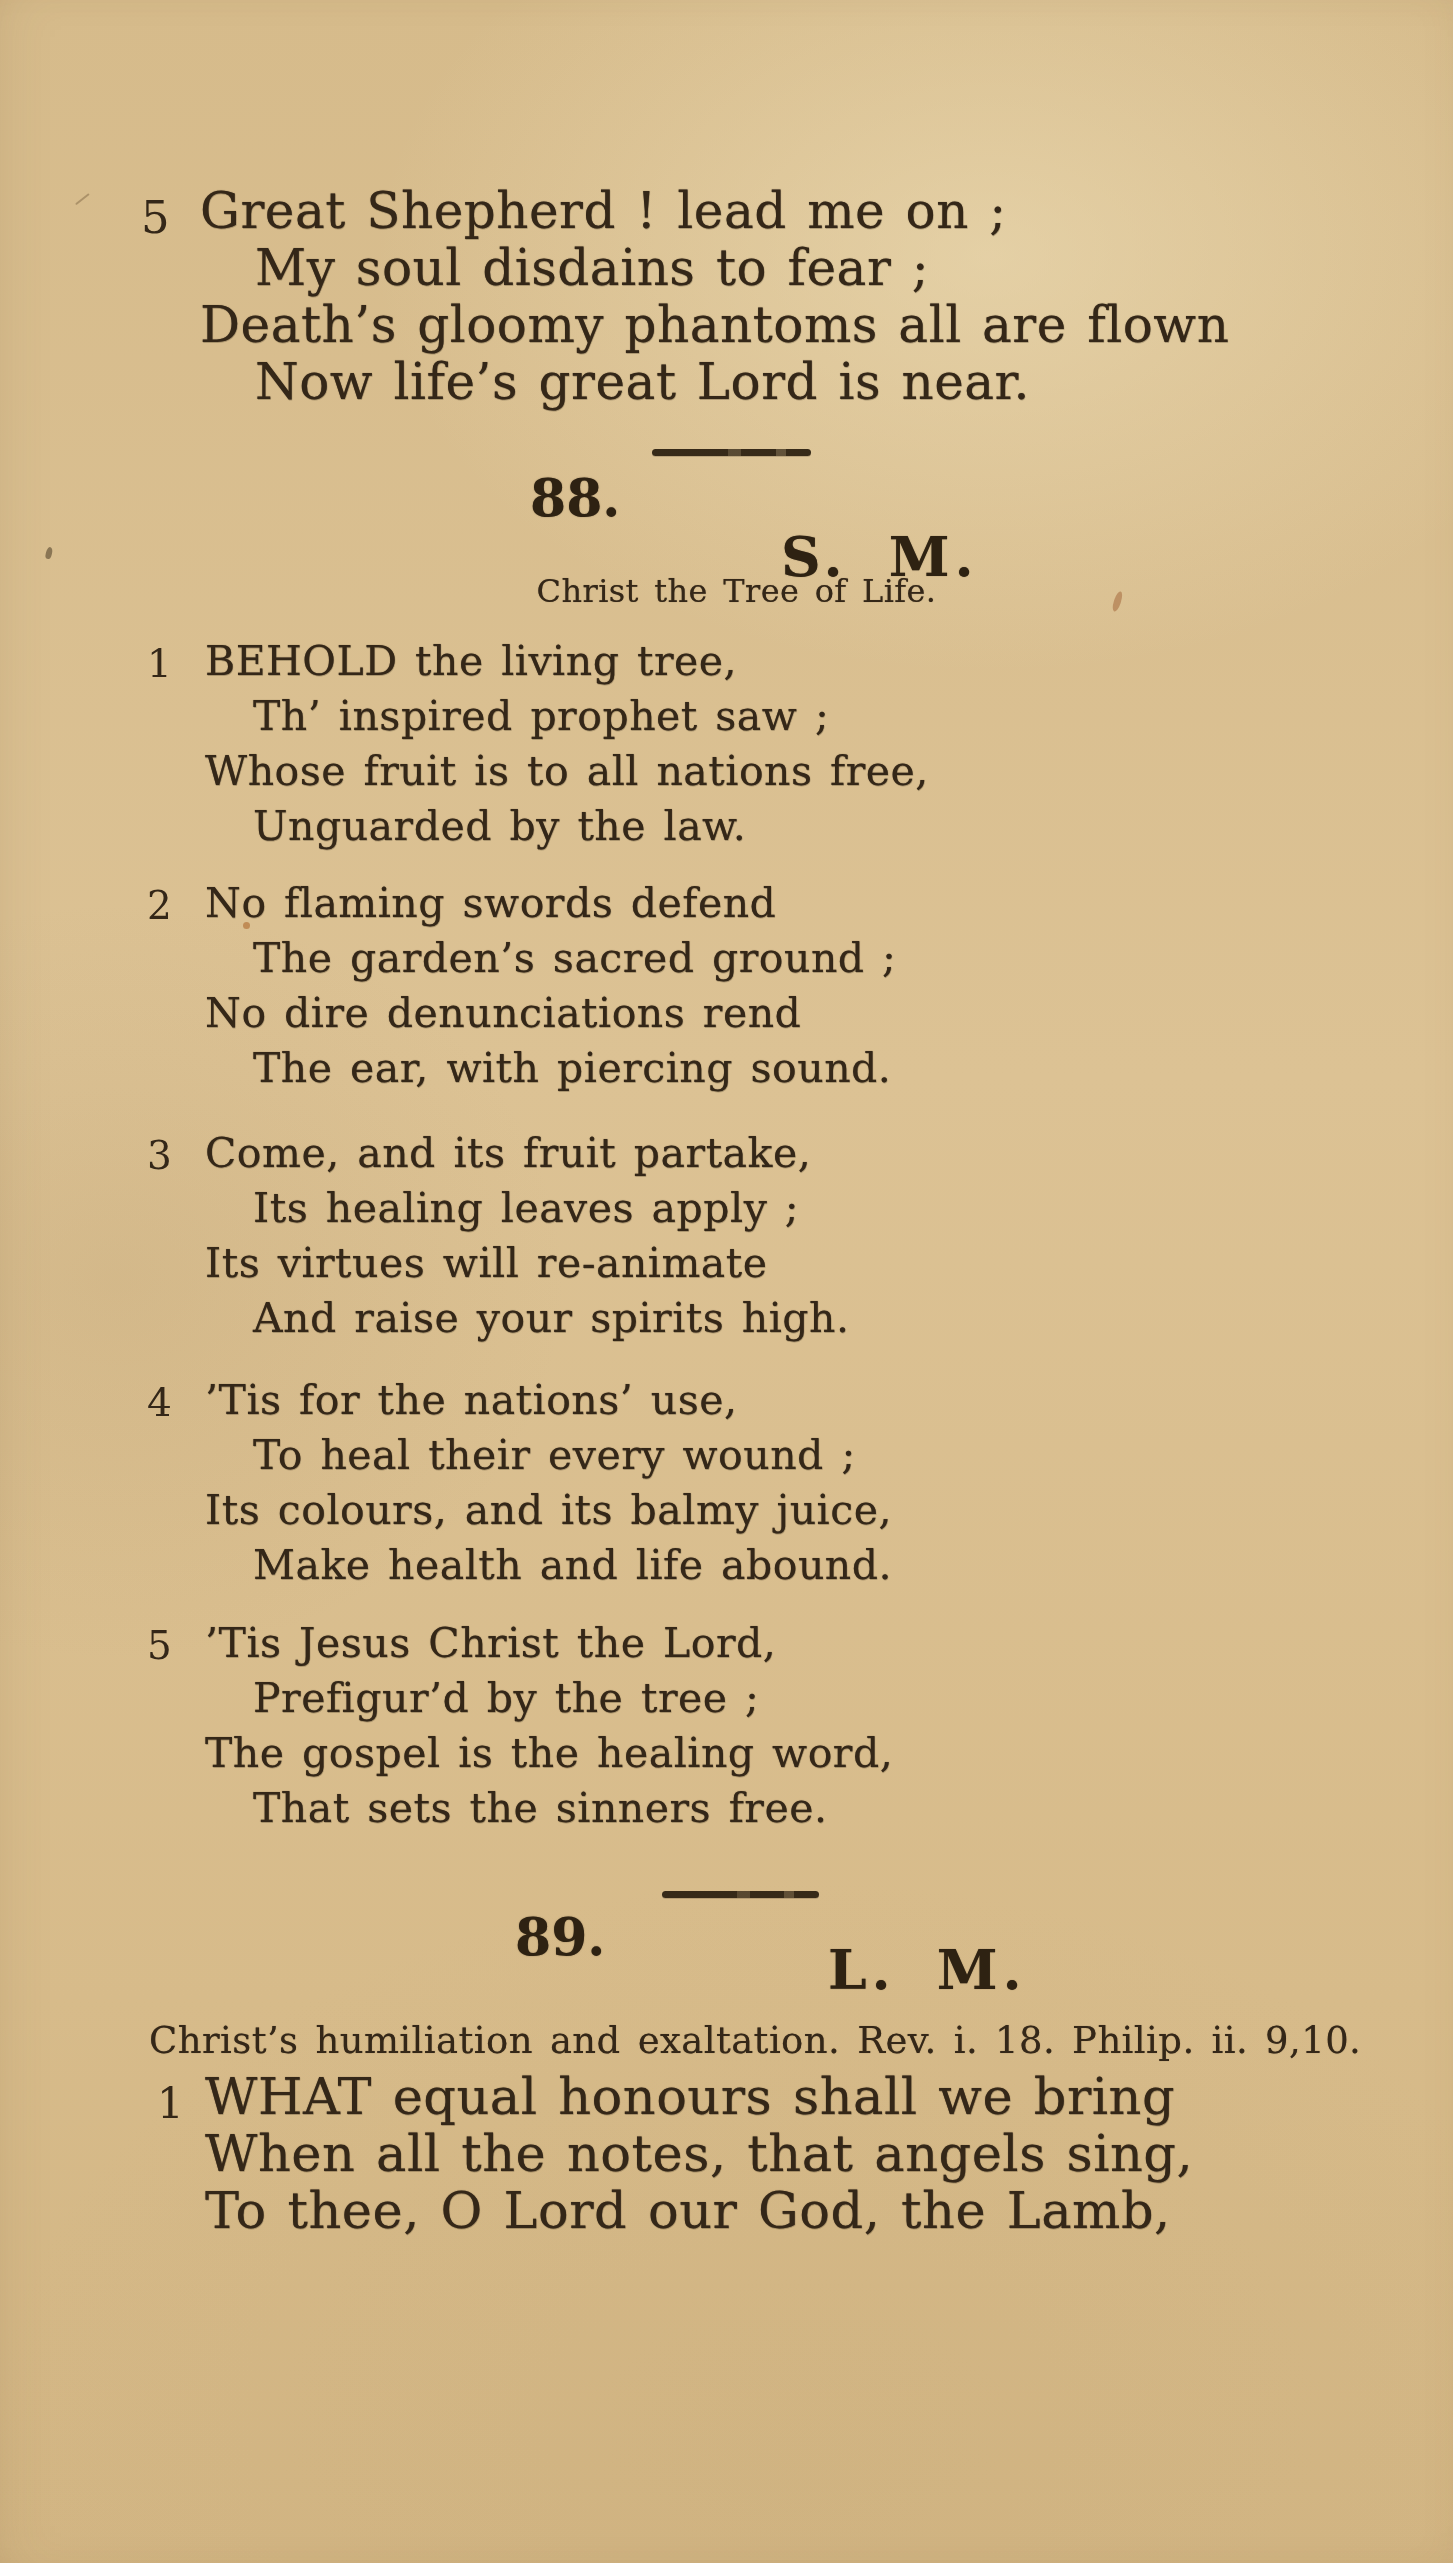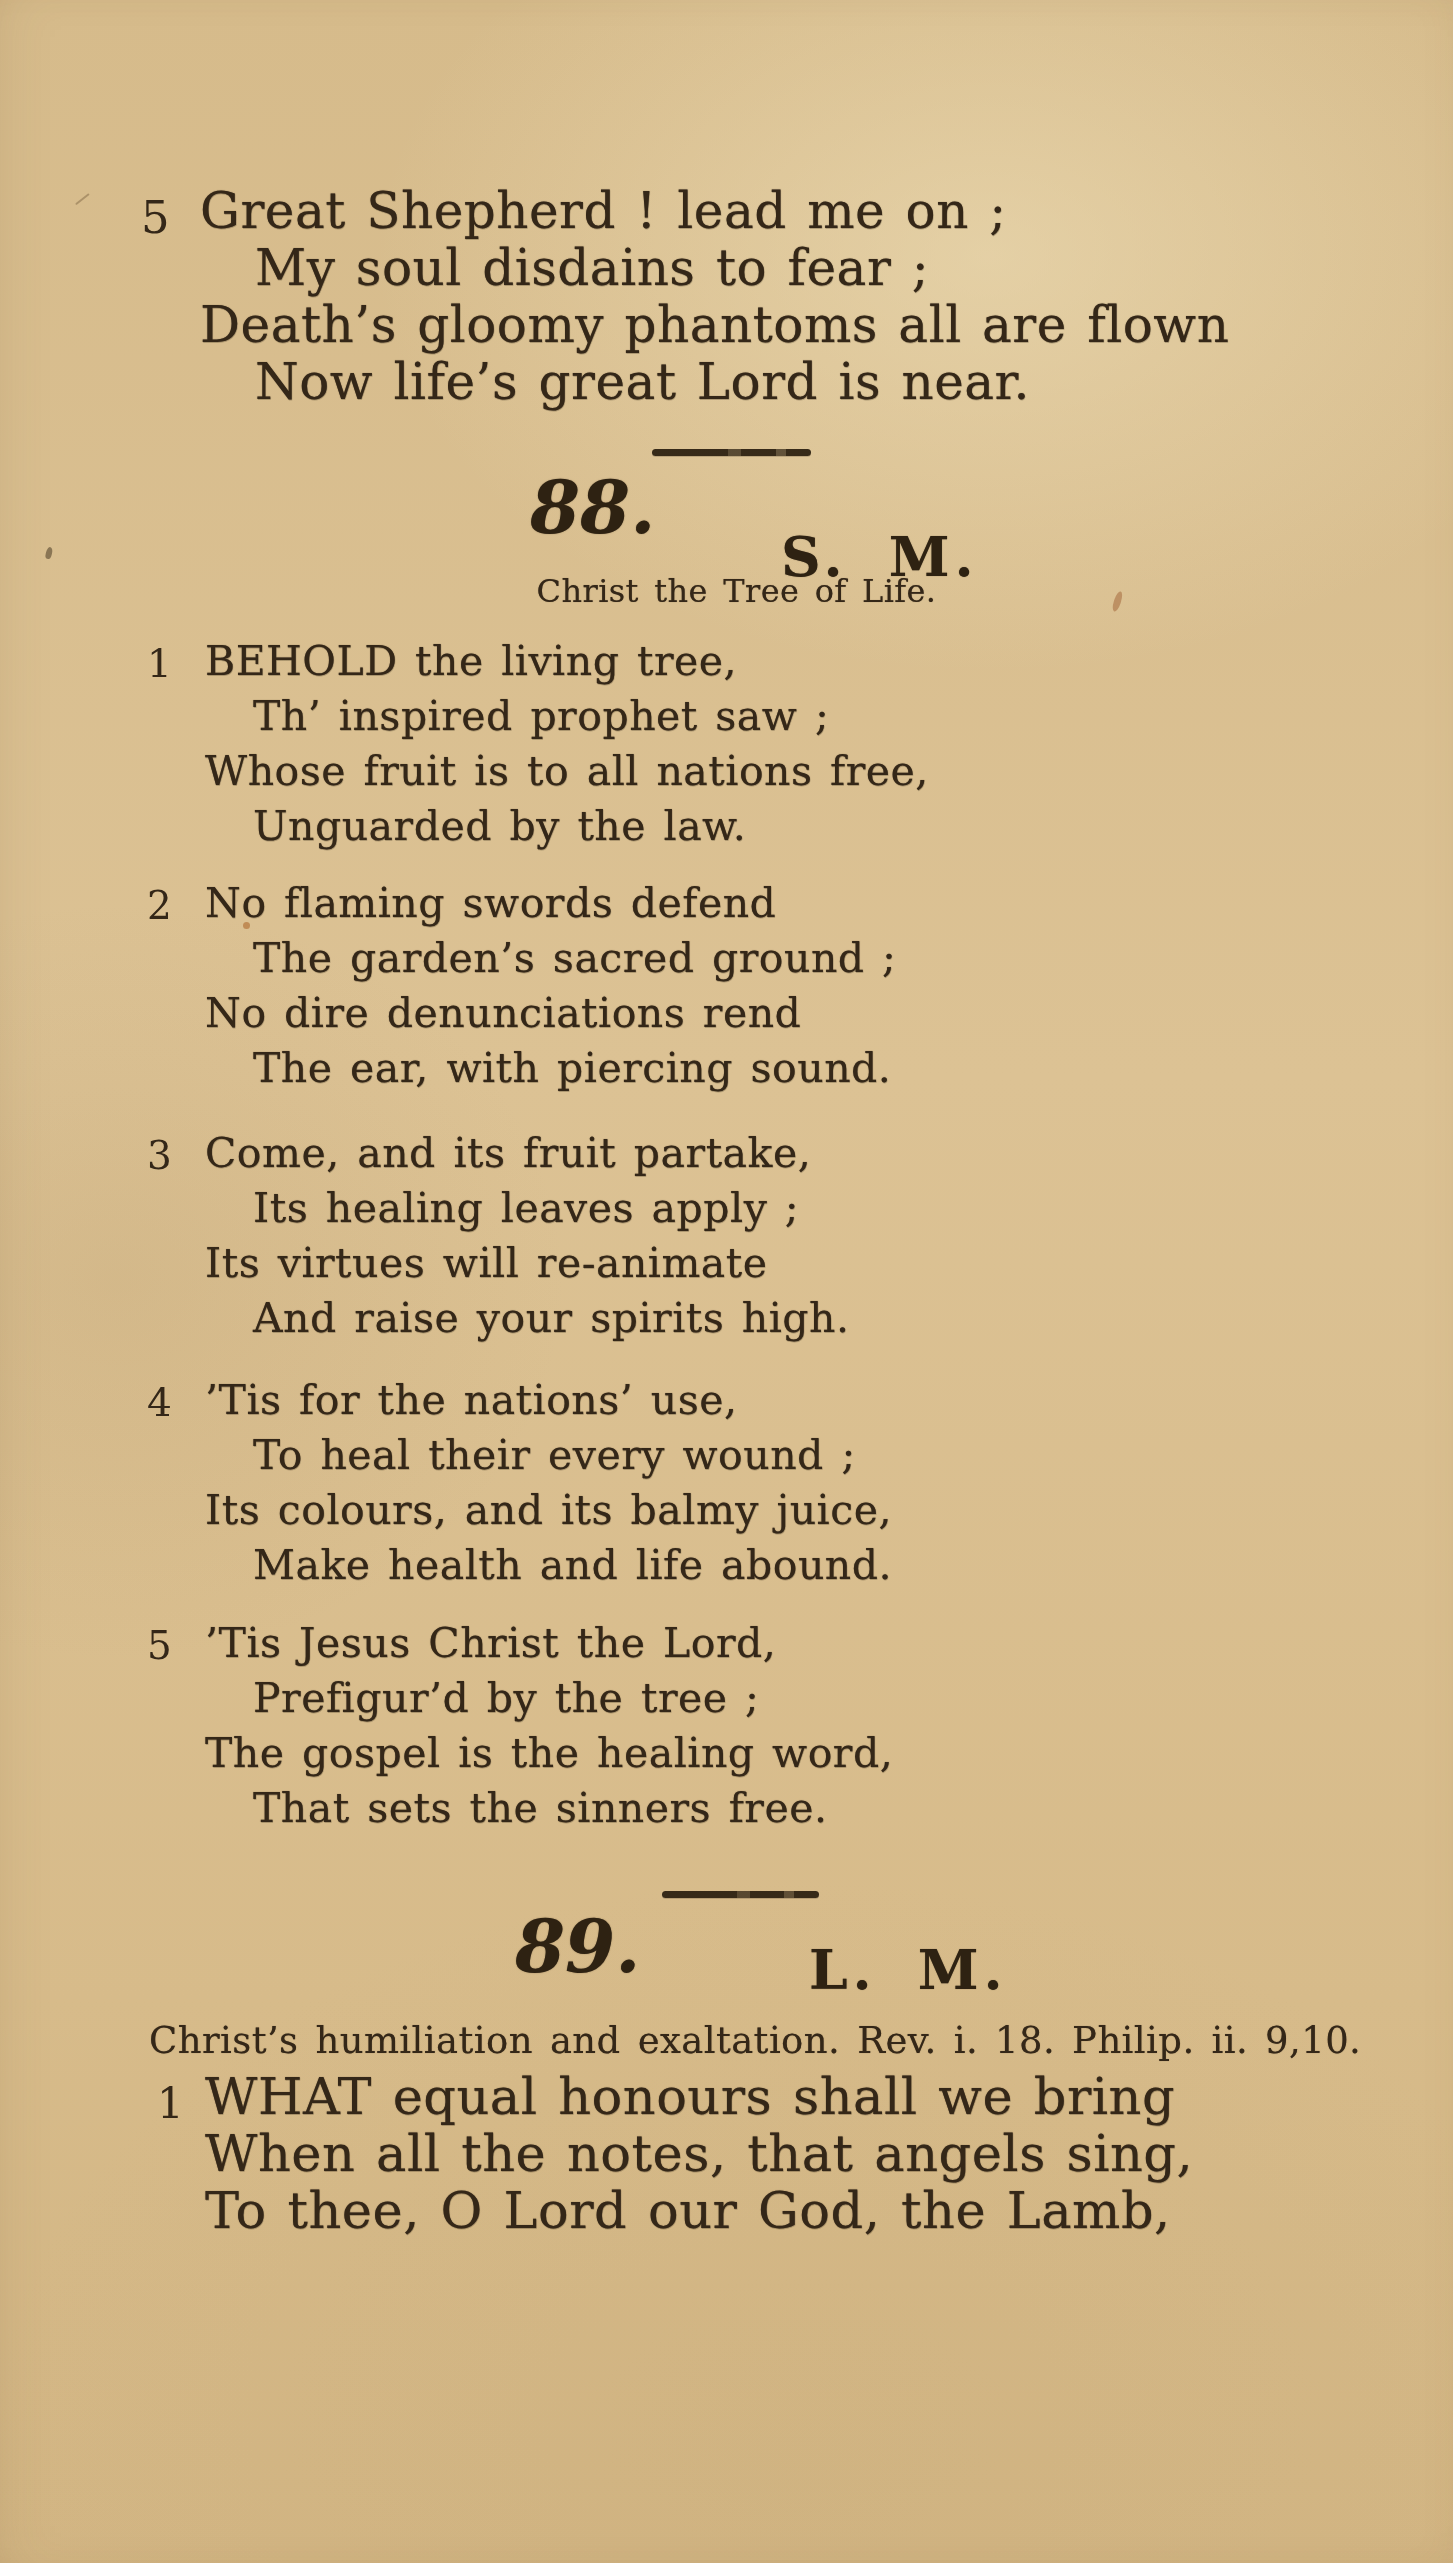--- a/index.html
+++ b/index.html
@@ -52,28 +52,28 @@
   .rule{position:absolute;height:7.1px;border-radius:4px;
     background:linear-gradient(90deg,
       rgba(46,34,18,.95) 0 48%, rgba(46,34,18,.75) 48% 56%,
       rgba(46,34,18,.95) 56% 78%, rgba(46,34,18,.7) 78% 84%,
       rgba(46,34,18,.95) 84% 100%);
     box-shadow:0 0.8px 0 rgba(46,34,18,.25);}
   #rule-1{top:449px;left:652px;width:159px;}
   #rule-2{top:1891px;left:662px;width:157px;}
 
   
-  .hymn-number{position:absolute;font-size:72px;line-height:1;font-weight:bold;color:var(--ink-strong);
-    text-shadow:0 0 1.2px rgba(46,34,18,.6);font-style:italic;}
+  .hymn-number{position:absolute;font-size:52px;line-height:1;font-weight:bold;color:var(--ink-strong);
+    text-shadow:0 0 1.2px rgba(46,34,18,.6);}
   .hymn-meter{position:absolute;font-size:55px;line-height:1;font-weight:bold;color:var(--ink-strong);
     letter-spacing:4.8px;word-spacing:17.4px;text-shadow:0 0 1px rgba(46,34,18,.55);}
   #h88-number{top:472px;left:530px;}
   #h88-meter{top:497px;left:781px;margin-top:32px;}
   #h89-number{top:1911px;left:515px;}
-  #h89-meter{top:1942px;left:809px;}
+  #h89-meter{top:1942px;left:828px;}
 
   .hymn-subtitle{position:absolute;white-space:nowrap;letter-spacing:0.4px;word-spacing:4.8px;
     text-shadow:0 0 0.8px rgba(52,39,24,.6);}
   #h88-subtitle{top:572px;left:0;width:100%;text-align:center;font-size:32px;line-height:1.2;padding-left:19px;box-sizing:border-box;}
   #h89-subtitle{top:2019px;left:149px;font-size:37px;line-height:1.2;}
 
   
   .speck{position:absolute;pointer-events:none;}
   #speck-a{top:547px;left:46px;width:6.3px;height:12px;border-radius:60% 60% 50% 50%;background:rgba(60,45,25,.5);transform:rotate(14deg);}
   #speck-b{top:591px;left:1114px;width:7.1px;height:20.6px;border-radius:50%;background:rgba(152,86,42,.45);transform:rotate(18deg);}

